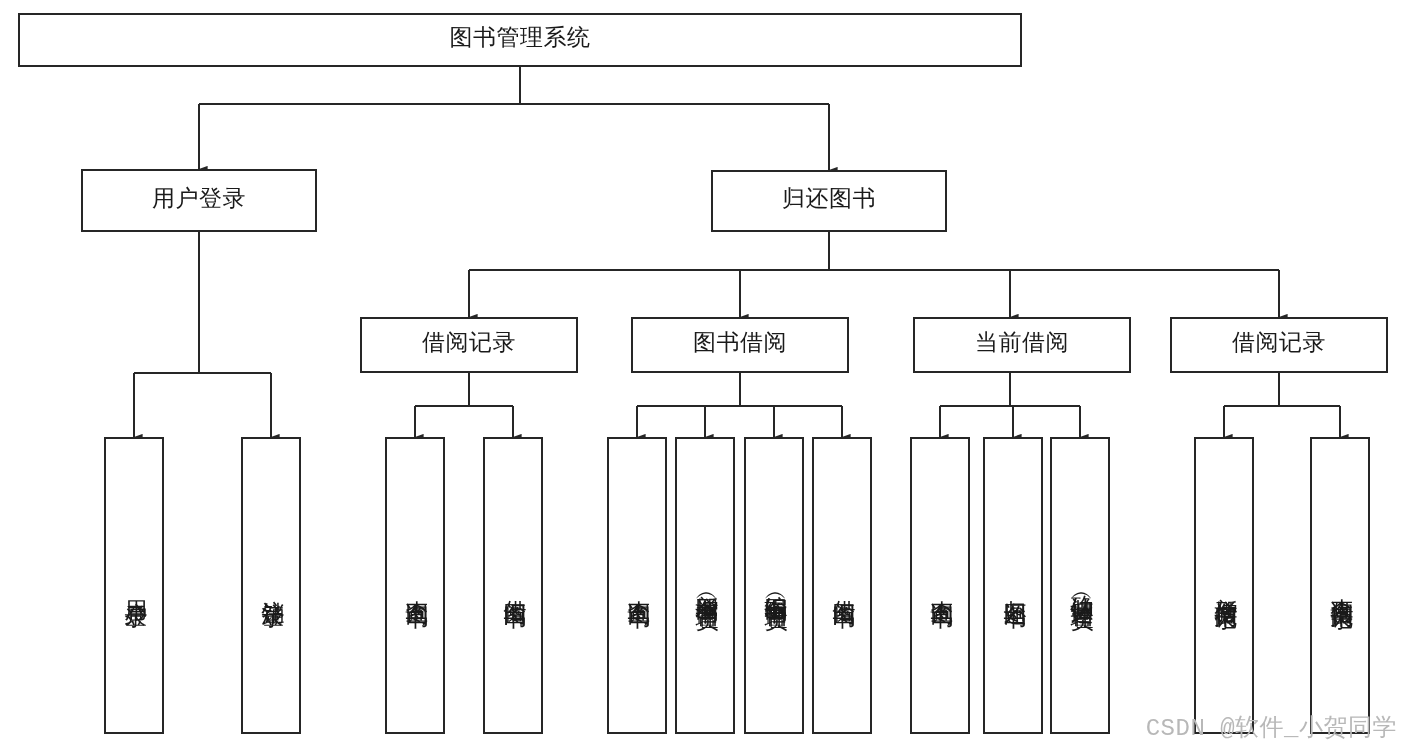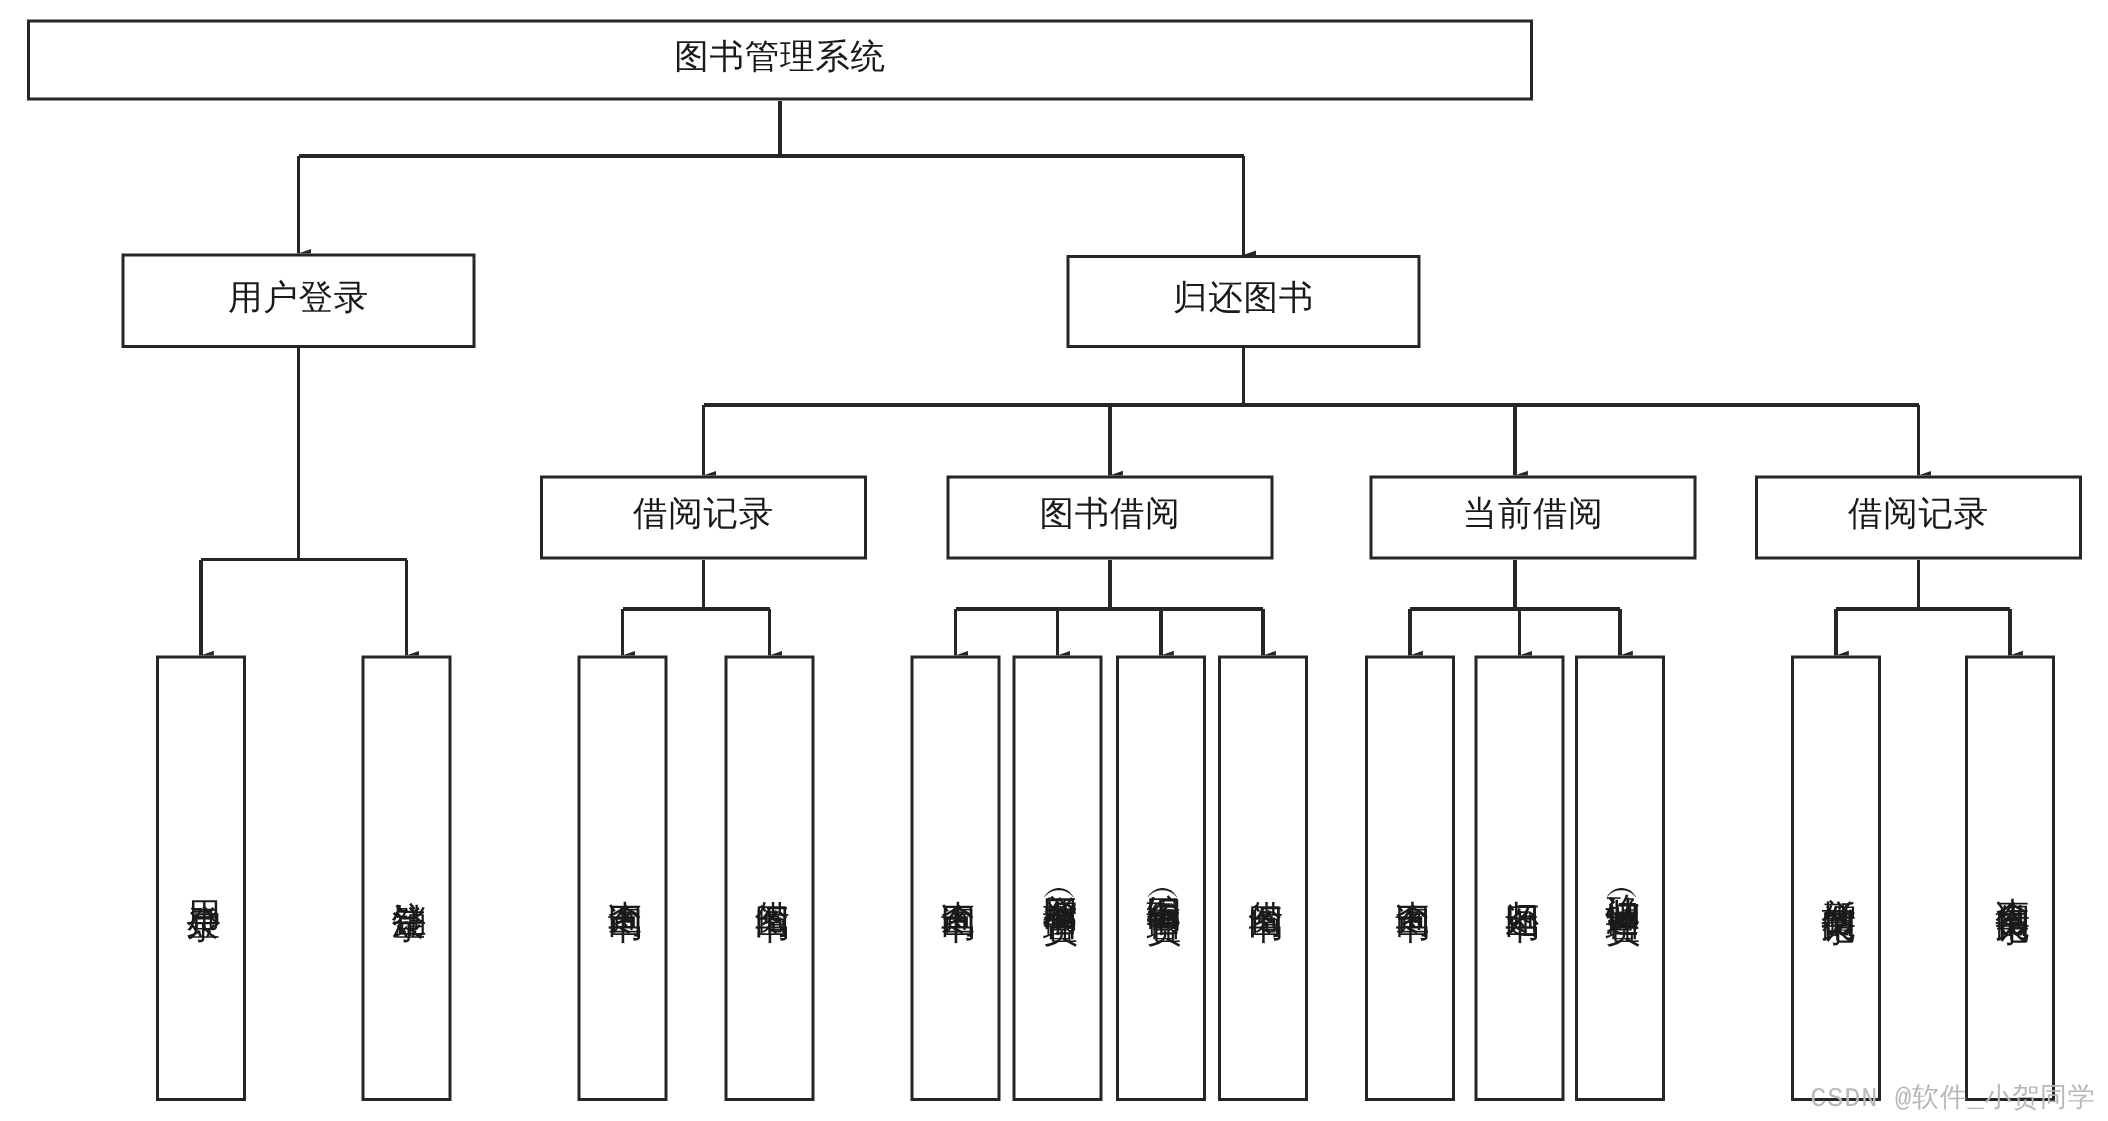--- a/index.html
+++ b/index.html
@@ -47,21 +47,21 @@
     font-size: 23px;
     line-height: 1.25;
     letter-spacing: 2px;
     white-space: nowrap;
     -webkit-writing-mode: vertical-rl;
   }
   .watermark {
     position: absolute;
     right: 8px;
     bottom: 4px;
-    font-size: 18px;
+    font-size: 24px;
     color: #b8b8b8;
     letter-spacing: 0.5px;
     white-space: nowrap;
     pointer-events: none;
   }
 </style>
 </head>
 <body>
 
 <div id="canvas">

